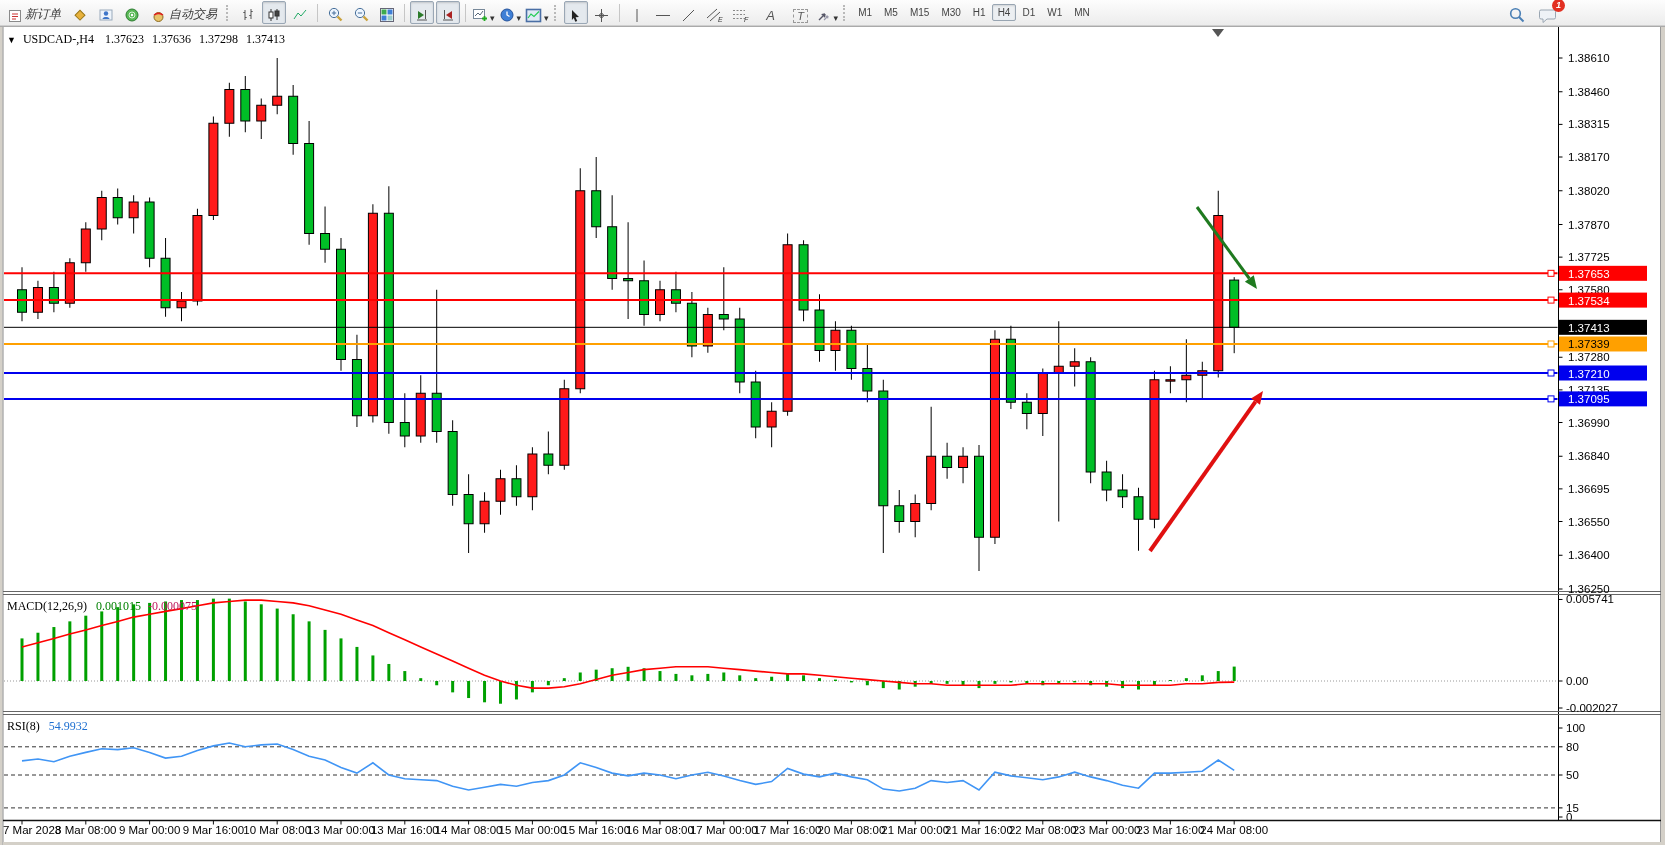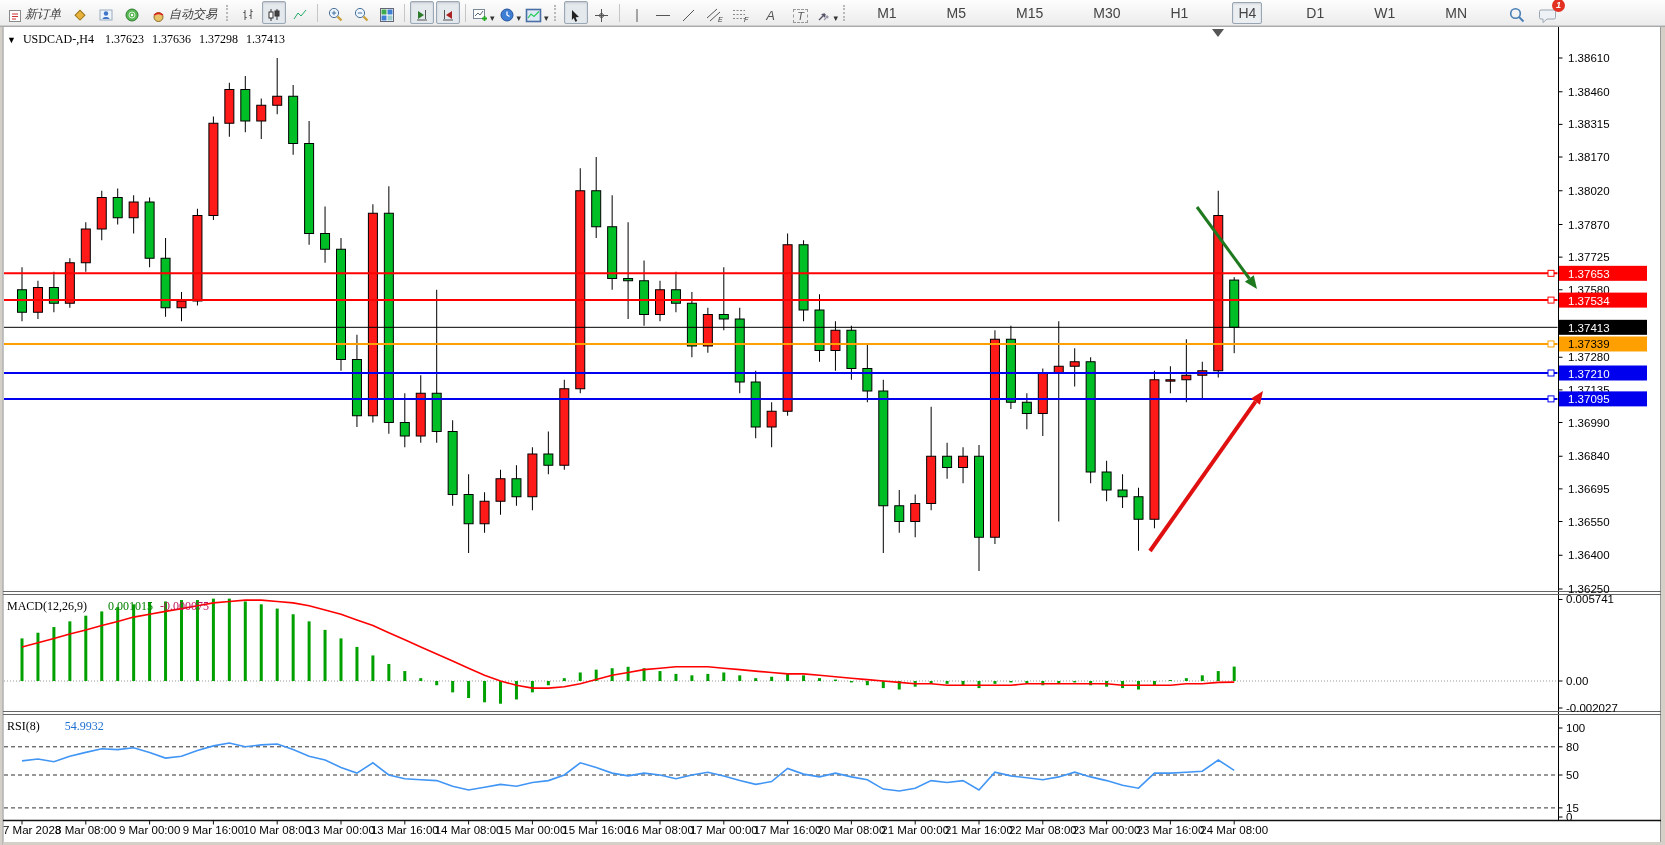--- a/index.html
+++ b/index.html
@@ -8,21 +8,21 @@
   .toolbar{position:absolute;left:0;top:0;width:1665px;height:26px;
     background:linear-gradient(#fdfdfd,#ececec);border-bottom:1px solid #cfcfcf;
     display:flex;align-items:center;padding-left:2px;box-sizing:border-box;z-index:5;}
   .tb{display:flex;align-items:flex-end;justify-content:center;min-width:22px;height:21px;
     margin:0 1px;border:1px solid transparent;border-radius:2px;color:#3a3a3a;font-style:italic;}
   .tb svg{display:block}
   .tb.pressed{background:#e4e9ee;border-color:#9aa7b5;box-shadow:inset 0 1px 2px rgba(0,0,0,.15);}
   .tb.txt{padding:0 4px;font-size:12px;white-space:nowrap;}
   .grip{width:4px;height:16px;border-left:2px dotted #b9b9b9;margin:0 3px;}
   .tsep{width:1px;height:18px;background:#c6c6c6;margin:0 4px;}
-  .tf{font-size:14px;color:#444;padding:2px 5px;margin:0 19px;border:1px solid transparent;border-radius:2px;}
+  .tf{font-size:10px;color:#444;padding:2px 5px;margin:0 0;border:1px solid transparent;border-radius:2px;}
   .tf.active{border-color:#98a5b2;background:#eceff2;box-shadow:inset 0 1px 2px rgba(0,0,0,.12);}
   .right-tools{position:absolute;right:104px;top:2px;display:flex;align-items:center;}
   .badge{position:absolute;top:-4px;right:-6px;background:#e23022;color:#fff;border-radius:50%;
     width:13px;height:13px;font-size:9px;line-height:13px;text-align:center;font-weight:bold;}
   
   .ovl{position:absolute;z-index:3;font-size:12px;color:#000;white-space:nowrap;pointer-events:none;font-family:Liberation Serif, serif;}
   .ovl b{font-weight:normal;}
   .ovl .grn{color:#008000;} .ovl .red{color:#be185d;} .ovl .blu{color:#1d6fd1;}
   .caret{font-size:9px;margin-left:2px;color:#333;}
   svg text{font-family:"Liberation Sans","DejaVu Sans",sans-serif;}
@@ -674,20 +674,20 @@
   <div class="ovl" style="left:7px;top:32px;">
     <span style="font-size:9px">▼</span>
     <b style="margin-left:4px">USDCAD-,H4</b>
     <b style="margin-left:8px">1.37623</b>
     <b style="margin-left:5px">1.37636</b>
     <b style="margin-left:5px">1.37298</b>
     <b style="margin-left:5px">1.37413</b>
   </div>
   <div class="ovl" style="left:7px;top:599px;">
     <b>MACD(12,26,9)</b>
-    <b class="grn" style="margin-left:18px">0.001015</b>
+    <b class="grn" style="margin-left:6px">0.001015</b>
     <b class="red" style="margin-left:4px">-0.000075</b>
   </div>
   <div class="ovl" style="left:7px;top:719px;">
     <b>RSI(8)</b>
-    <b class="blu" style="margin-left:22px">54.9932</b>
+    <b class="blu" style="margin-left:6px">54.9932</b>
   </div>
 </div>
 
 </body></html>

